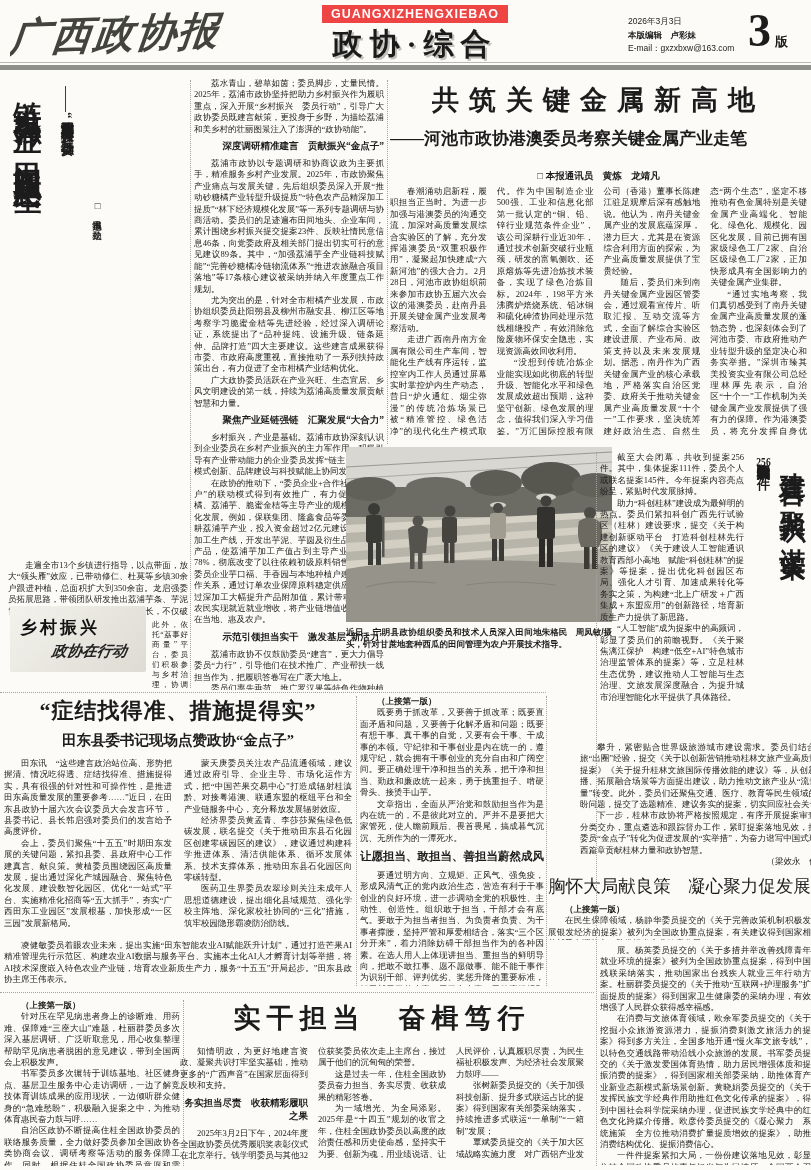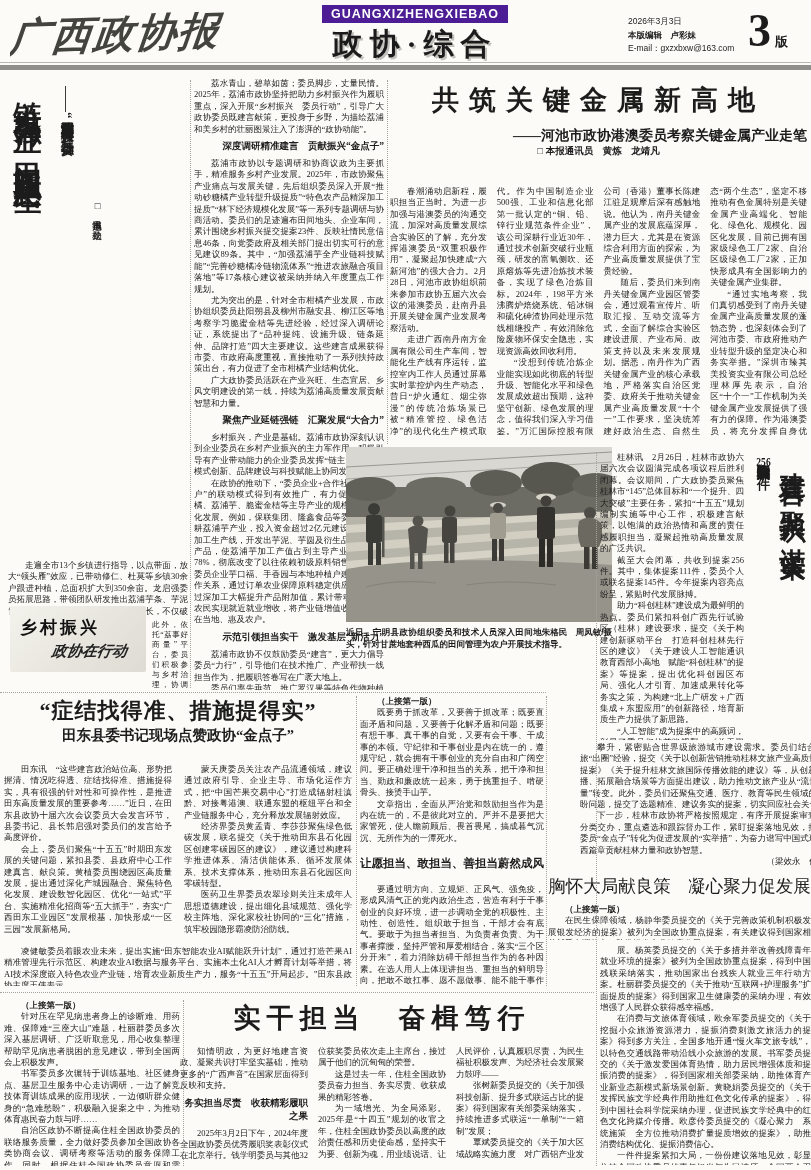--- a/index.html
+++ b/index.html
@@ -11,32 +11,32 @@
   .noind{text-indent:0}
   .shead{font-size:9.5px;line-height:13px;font-weight:bold;text-align:right;margin:5px 0;text-indent:0}
   .sign{text-align:right;text-indent:0}
   .vert{writing-mode:vertical-rl}
   .dotv{position:absolute;width:0;border-left:1px dotted #a5a39b}
   .doth{position:absolute;height:0;border-top:1px dotted #a5a39b}
   .num-up{text-combine-upright:all}
   
   .logo{font-size:40px;font-weight:bold;font-style:italic;transform:skewX(-8deg) rotate(-2deg);
         color:#44443f;letter-spacing:2px;font-family:"DejaVu Serif",serif}
-  .banner{background:#4c1d95;color:#fff;font-family:"Liberation Sans",sans-serif;
+  .banner{background:#ef4444;color:#fff;font-family:"Liberation Sans",sans-serif;
           font-size:12.5px;font-weight:bold;letter-spacing:1px;padding:2px 9px;display:inline-block}
   .section-title{font-size:30px;font-weight:bold;letter-spacing:7px;color:#1b1b1b;
                  text-shadow:2px 2px 0 #c2c1bb}
   .hinfo{font-family:"Liberation Sans",sans-serif;font-size:8.5px;line-height:13.5px;color:#222}
   .pnum{font-size:46px;font-weight:bold;line-height:46px}
   .punit{font-size:13px;font-weight:bold}
   .rule-thin{position:absolute;left:0;width:811px;height:1px;background:#b8b7b1}
   .rule-thick{position:absolute;left:0;width:811px;height:5px;background:#8f8f8b}
   
   .h-main{font-size:27px;font-weight:bold;text-align:center;letter-spacing:10px;white-space:nowrap}
-  .h-sub{font-size:14px;font-weight:bold;text-align:right;white-space:nowrap}
+  .h-sub{font-size:17px;font-weight:bold;text-align:left;white-space:nowrap}
   .h-by{font-family:"Liberation Sans",sans-serif;font-size:9.5px;font-weight:bold;text-align:center}
   .cols4{column-count:4;column-gap:10px}
   .cols3{column-count:3;column-gap:10px}
   .cols2{column-count:2;column-gap:12px}
   .badge{background:linear-gradient(135deg,#f3f2ec,#dddbd2);border-radius:2px}
   .badge .b1{font-family:"Liberation Sans",sans-serif;font-weight:bold;font-size:17px;
              letter-spacing:3px;color:#111;margin:10px 0 0 10px}
   .badge .b2{font-style:italic;font-weight:bold;font-size:15px;color:#222;margin:3px 0 0 42px;
              transform:skewX(-10deg)}
   .cap{font-family:"Liberation Sans",sans-serif;font-weight:bold;font-size:8.5px;line-height:12px;text-align:justify}
@@ -93,21 +93,21 @@
     <p class="bt">乡村振兴，产业是基础。荔浦市政协深刻认识到企业委员在乡村产业振兴的主力军作用，积极引导有产业带动能力的企业委员发挥“链主”优势，在模式创新、品牌建设与科技赋能上协同发力。</p>
     <p class="bt">在政协的推动下，“委员企业+合作社+基地+农户”的联动模式得到有效推广，有力促进了砂糖橘、荔浦芋、脆蜜金桔等主导产业的规模化、标准化发展。例如，保联集团、隆鑫食品等委员企业深耕荔浦芋产业，投入资金超过2亿元建设标准化深加工生产线，开发出芋泥、芋圆及衍生品等20余种产品，使荔浦芋加工产值占到主导产业总产值的78%，彻底改变了以往依赖初级原料销售的局面。委员企业芋口福、手香园与本地种植户建立稳固合作关系，通过订单农业保障原料稳定供应，同时通过深加工大幅提升产品附加值，累计带动1.65万名农民实现就近就业增收，将产业链增值收益更多留在当地、惠及农户。</p>
     <p class="shead">示范引领担当实干　激发基层“新活力”</p>
     <p class="bt">荔浦市政协不仅鼓励委员“建言”，更大力倡导委员“力行”，引导他们在技术推广、产业帮扶一线担当作为，把履职答卷写在广袤大地上。</p>
     <p class="bt">委员们率先垂范，推广罗汉果等特色作物种植技术，发挥示范效应，已带动修仁、杜莫、龙怀等乡镇农户跟进种植。罗芳彦委员坚持生态优先，成功推动其基地获评永久基本农田保护利用优秀案例，带动周边200余户增收。</p>
   </div>
 
   <div class="abs" style="left:390px;top:82px;width:417px;height:102px">
     <div class="h-main">共筑关键金属新高地</div>
     <div class="h-sub" style="margin-top:9px">——河池市政协港澳委员考察关键金属产业走笔</div>
-    <div class="h-by" style="margin-top:0">□ 本报通讯员　黄炼　龙靖凡</div>
+    <div class="h-by" style="margin-top:20px">□ 本报通讯员　黄炼　龙靖凡</div>
   </div>
   <div class="abs bt cols4" style="left:390px;top:186px;width:417px;height:258px">
     <p class="bt">春潮涌动启新程，履职担当正当时。为进一步加强与港澳委员的沟通交流，加深对高质量发展综合实验区的了解，充分发挥港澳委员“双重积极作用”，凝聚起加快建成“六新河池”的强大合力。2月28日，河池市政协组织前来参加市政协五届六次会议的港澳委员，赴南丹县开展关键金属产业发展考察活动。</p>
     <p class="bt">走进广西南丹南方金属有限公司生产车间，智能化生产线有序运转，监控室内工作人员通过屏幕实时掌控炉内生产动态，昔日“炉火通红、烟尘弥漫”的传统冶炼场景已被“精准管控、绿色洁净”的现代化生产模式取代。作为中国制造企业500强、工业和信息化部第一批认定的“铜、铅、锌行业规范条件企业”，该公司深耕行业近30年，通过技术创新突破行业瓶颈，研发的富氧侧吹、还原熔炼等先进冶炼技术装备，实现了绿色冶炼目标。2024年，198平方米沸腾炉焙烧系统、铅冰铜和硫化砷渣协同处理示范线相继投产，有效消除危险废物环保安全隐患，实现资源高效回收利用。</p>
     <p class="bt">“没想到传统冶炼企业能实现如此彻底的转型升级、智能化水平和绿色发展成效超出预期，这种坚守创新、绿色发展的理念，值得我们深入学习借鉴。”万汇国际控股有限公司（香港）董事长陈建江驻足观摩后深有感触地说。他认为，南丹关键金属产业的发展底蕴深厚，潜力巨大，尤其是在资源综合利用方面的探索，为产业高质量发展提供了宝贵经验。</p>
     <p class="bt">随后，委员们来到南丹关键金属产业园区管委会，通过观看宣传片、听取汇报、互动交流等方式，全面了解综合实验区建设进展、产业布局、政策支持以及未来发展规划。据悉，南丹作为广西关键金属产业的核心承载地，严格落实自治区党委、政府关于推动关键金属产业高质量发展“十个一”工作要求，坚决统筹建好政治生态、自然生态“两个生态”，坚定不移推动有色金属特别是关键金属产业高端化、智能化、绿色化、规模化、园区化发展，目前已拥有国家级绿色工厂2家、自治区级绿色工厂2家，正加快形成具有全国影响力的关键金属产业集群。</p>
     <p class="bt">“通过实地考察，我们真切感受到了南丹关键金属产业高质量发展的蓬勃态势，也深刻体会到了河池市委、市政府推动产业转型升级的坚定决心和务实举措。”深圳市臻其美投资实业有限公司总经理林厚先表示，自治区“十个一”工作机制为关键金属产业发展提供了强有力的保障。作为港澳委员，将充分发挥自身优势，当好“发展合伙人、超级联络人、形象代言人”，积极宣传南丹关键金属产业的发展优势和潜力，推动桂港澳三地资源与南丹产业发展精准对接。</p>
 
   </div>
 
@@ -169,21 +169,20 @@
           <rect x="246" y="100" width="5.5" height="22" fill="#3b3a35"></rect>
       </g>
     </svg>
   </div>
   <div class="abs cap" style="left:346px;top:626px;width:266px;height:28px">
     <span class="credit">朱格民　周凤敏/摄</span>
     <span>近日，宁明县政协组织委员和技术人员深入田间地头，针对甘蔗地套种西瓜的田间管理为农户开展技术指导。</span>
   </div>
 
   <div class="abs bt" style="left:600px;top:452px;width:144px;height:288px">
-    <p class="bt">桂林讯　2月26日，桂林市政协六届六次会议圆满完成各项议程后胜利闭幕。会议期间，广大政协委员聚焦桂林市“145”总体目标和“一个提升、四大突破”主要任务，紧扣“十五五”规划编制实施等中心工作，积极建言献策，以饱满的政治热情和高度的责任感履职担当，凝聚起推动高质量发展的广泛共识。</p>
     <p class="bt">截至大会闭幕，共收到提案256件。其中，集体提案111件，委员个人或联名提案145件。今年提案内容亮点纷呈，紧贴时代发展脉搏。</p>
     <p class="bt">助力“科创桂林”建设成为最鲜明的热点。委员们紧扣科创广西先行试验区（桂林）建设要求，提交《关于构建创新驱动平台　打造科创桂林先行区的建议》《关于建设人工智能通识教育西部小高地　赋能“科创桂林”的提案》等提案，提出优化科创园区布局、强化人才引育、加速成果转化等务实之策，为构建“北上广研发＋广西集成＋东盟应用”的创新路径，培育新质生产力提供了新思路。</p>
     <p class="bt">“人工智能”成为提案中的高频词，彰显了委员们的前瞻视野。《关于聚焦漓江保护　构建“低空+AI”特色城市治理监管体系的提案》等，立足桂林生态优势，建议推动人工智能与生态治理、文旅发展深度融合，为提升城市治理智能化水平提供了具体路径。</p>
 
   </div>
   <div class="abs vert" style="left:748px;top:455px;width:24px;height:284px;font-size:13px;font-weight:bold">
     <span>桂林市政协六届六次会议共收到提案</span><span class="num-up">256</span><span>件</span>
   </div>
   <div class="abs vert" style="left:772px;top:452px;width:38px;height:290px;font-size:26px;font-weight:bold;letter-spacing:3px">建真言　聚共识　谋实策</div>
   <div class="abs bt" style="left:580px;top:742px;width:263px;height:128px;line-height:11px">
@@ -198,40 +197,40 @@
     <p class="bt">在民生保障领域，杨静华委员提交的《关于完善政策机制积极发展银发经济的提案》被列为全国政协重点提案，有关建议得到国家相关部委办理落实，助推银发产业健康发展。</p>
   </div>
   <div class="abs bt" style="left:600px;top:945px;width:211px;height:220px">
     <p class="bt noind">展。杨英委员提交的《关于多措并举改善残障青年就业环境的提案》被列为全国政协重点提案，得到中国残联采纳落实，推动国家出台残疾人就业三年行动方案。杜丽群委员提交的《关于推动“互联网+护理服务”扩面提质的提案》得到国家卫生健康委的采纳办理，有效增强了人民群众获得感幸福感。</p>
     <p class="bt">在消费与文旅体育领域，欧余军委员提交的《关于挖掘小众旅游资源潜力，提振消费刺激文旅活力的提案》得到多方关注，全国多地开通“慢火车文旅专线”，以特色交通线路带动沿线小众旅游的发展。书军委员提交的《关于激发爱国体育热情，助力居民增强体质和提振消费的提案》，得到国家相关部委采纳，助推体育产业新业态新模式新场景创新。黄晓娟委员提交的《关于发挥民族文学经典作用助推红色文化传承的提案》，得到中国社会科学院采纳办理，促进民族文学经典中的红色文化跨媒介传播。欧彦伶委员提交的《凝心聚力　系统施策　全方位推动消费扩量提质增效的提案》，助推消费结构优化、提振消费信心。</p>
     <p class="bt">一件件提案紧扣大局，一份份建议落地见效，彰显住桂全国政协委员的责任担当与为民情怀。全国两会召开在即，住桂全国政协委员将带着一年来的调研成果与群众期盼，满怀信心、肩负使命赴京参会，为服务国家发展、助推广西高质量发展贡献更多智慧和力量。</p>
   </div>
 
   <div class="abs" style="left:4px;top:696px;width:348px;height:290px">
     <div style="text-align:center;font-size:22px;font-weight:bold;letter-spacing:1px;white-space:nowrap">“症结找得准、措施提得实”</div>
-    <div style="text-align:center;font-size:14.5px;font-weight:bold;white-space:nowrap">田东县委书记现场点赞政协“金点子”</div>
-    <div class="bt cols2" style="height:178px;margin-top:19px">
+    <div style="text-align:center;font-size:14.5px;font-weight:bold;margin-top:5px;white-space:nowrap">田东县委书记现场点赞政协“金点子”</div>
+    <div class="bt cols2" style="height:178px;margin-top:8px">
       <p class="bt">田东讯　“这些建言政治站位高、形势把握清、情况吃得透、症结找得准、措施提得实，具有很强的针对性和可操作性，是推进田东高质量发展的重要参考……”近日，在田东县政协十届六次会议委员大会发言环节，县委书记、县长韩启强对委员们的发言给予高度评价。</p>
       <p class="bt">会上，委员们聚焦“十五五”时期田东发展的关键问题，紧扣县委、县政府中心工作建真言、献良策。黄植委员围绕园区高质量发展，提出通过深化产城园融合、聚焦特色化发展、建设数智化园区、优化“一站式”平台、实施精准化招商等“五大抓手”，夯实“广西田东工业园区”发展根基，加快形成“一区三园”发展新格局。</p>
       <p class="bt">蒙天庚委员关注农产品流通领域，建议通过政府引导、企业主导、市场化运作方式，把“中国芒果交易中心”打造成辐射桂滇黔、对接粤港澳、联通东盟的枢纽平台和全产业链服务中心，充分释放发展辐射效应。</p>
       <p class="bt">经济界委员黄孟青、李莎莎聚焦绿色低碳发展，联名提交《关于推动田东县石化园区创建零碳园区的建议》，建议通过构建科学推进体系、清洁供能体系、循环发展体系、技术支撑体系，推动田东县石化园区向零碳转型。</p>
       <p class="bt">医药卫生界委员农翠珍则关注未成年人思想道德建设，提出细化县域规范、强化学校主阵地、深化家校社协同的“三化”措施，筑牢校园隐形霸凌防治防线。</p>
 
     </div>
     <div class="bt" style="margin-top:4px">
       <p class="bt">凌健敏委员着眼农业未来，提出实施“田东智能农业AI赋能跃升计划”，通过打造芒果AI精准管理先行示范区、构建农业AI数据与服务平台、实施本土化AI人才孵育计划等举措，将AI技术深度嵌入特色农业产业链，培育农业新质生产力，服务“十五五”开局起步。”田东县政协主席王伟表示。</p>
       <p class="bt sign">（黄良望　黄碧娟　黄逸才）</p>
     </div>
   </div>
 
   <div class="abs bt" style="left:360px;top:696px;width:184px;height:290px">
     <p class="bt noind" style="font-weight:bold">（上接第一版）</p>
     <p class="bt noind">既要勇于抓改革，又要善于抓改革；既要直面矛盾和问题，又要善于化解矛盾和问题；既要有想干事、真干事的自觉，又要有会干事、干成事的本领。守纪律和干事创业是内在统一的，遵规守纪，就会拥有干事创业的充分自由和广阔空间。要正确处理干净和担当的关系，把干净和担当、勤政和廉政统一起来，勇于挑重担子、啃硬骨头、接烫手山芋。</p>
     <p class="bt">文章指出，全面从严治党和鼓励担当作为是内在统一的，不是彼此对立的。严并不是要把大家管死，使人瞻前顾后、畏首畏尾，搞成暮气沉沉、无所作为的一潭死水。</p>
-    <div style="text-align:center;font-size:11.5px;font-weight:bold;white-space:nowrap;margin:14px 0">让愿担当、敢担当、善担当蔚然成风</div>
+    <div style="text-align:center;font-size:11.5px;font-weight:bold;white-space:nowrap;margin:7px 0">让愿担当、敢担当、善担当蔚然成风</div>
     <p class="bt">要通过明方向、立规矩、正风气、强免疫，形成风清气正的党内政治生态，营造有利于干事创业的良好环境，进一步调动全党的积极性、主动性、创造性。组织敢于担当，干部才会有底气。要敢于为担当者担当、为负责者负责、为干事者撑腰，坚持严管和厚爱相结合，落实“三个区分开来”，着力消除妨碍干部担当作为的各种因素。在选人用人上体现讲担当、重担当的鲜明导向，把敢不敢扛事、愿不愿做事、能不能干事作为识别干部、评判优劣、奖惩升降的重要标准，把干部干了什么事、干了多少事、干的事组织和群众认不认可作为选拔任用的重要依据，让愿担当、敢担当、善担当蔚然成风。</p>
   </div>
 
   <div class="abs bt" style="left:4px;top:1000px;width:176px;height:166px">
     <p class="bt noind" style="font-weight:bold">（上接第一版）</p>
     <p class="bt">针对压在罕见病患者身上的诊断难、用药难、保障难“三座大山”难题，杜丽群委员多次深入基层调研、广泛听取意见，用心收集整理帮助罕见病患者脱困的意见建议，带到全国两会上积极发声。</p>
     <p class="bt">书军委员多次辗转于训练基地、社区健身点、基层卫生服务中心走访调研，一边了解竞技体育训练成果的应用现状，一边倾听群众健身的“急难愁盼”，积极融入提案之中，为推动体育惠民奋力鼓与呼……</p>
     <p class="bt">自治区政协不断提高住桂全国政协委员的联络服务质量，全力做好委员参加全国政协各类协商会议、调研考察等活动的服务保障工作。同时，根据住桂全国政协委员意愿和需求，针对性地邀请参加自治区政协有关视察调研和协商活动，进一步…</p>
   </div>
 

